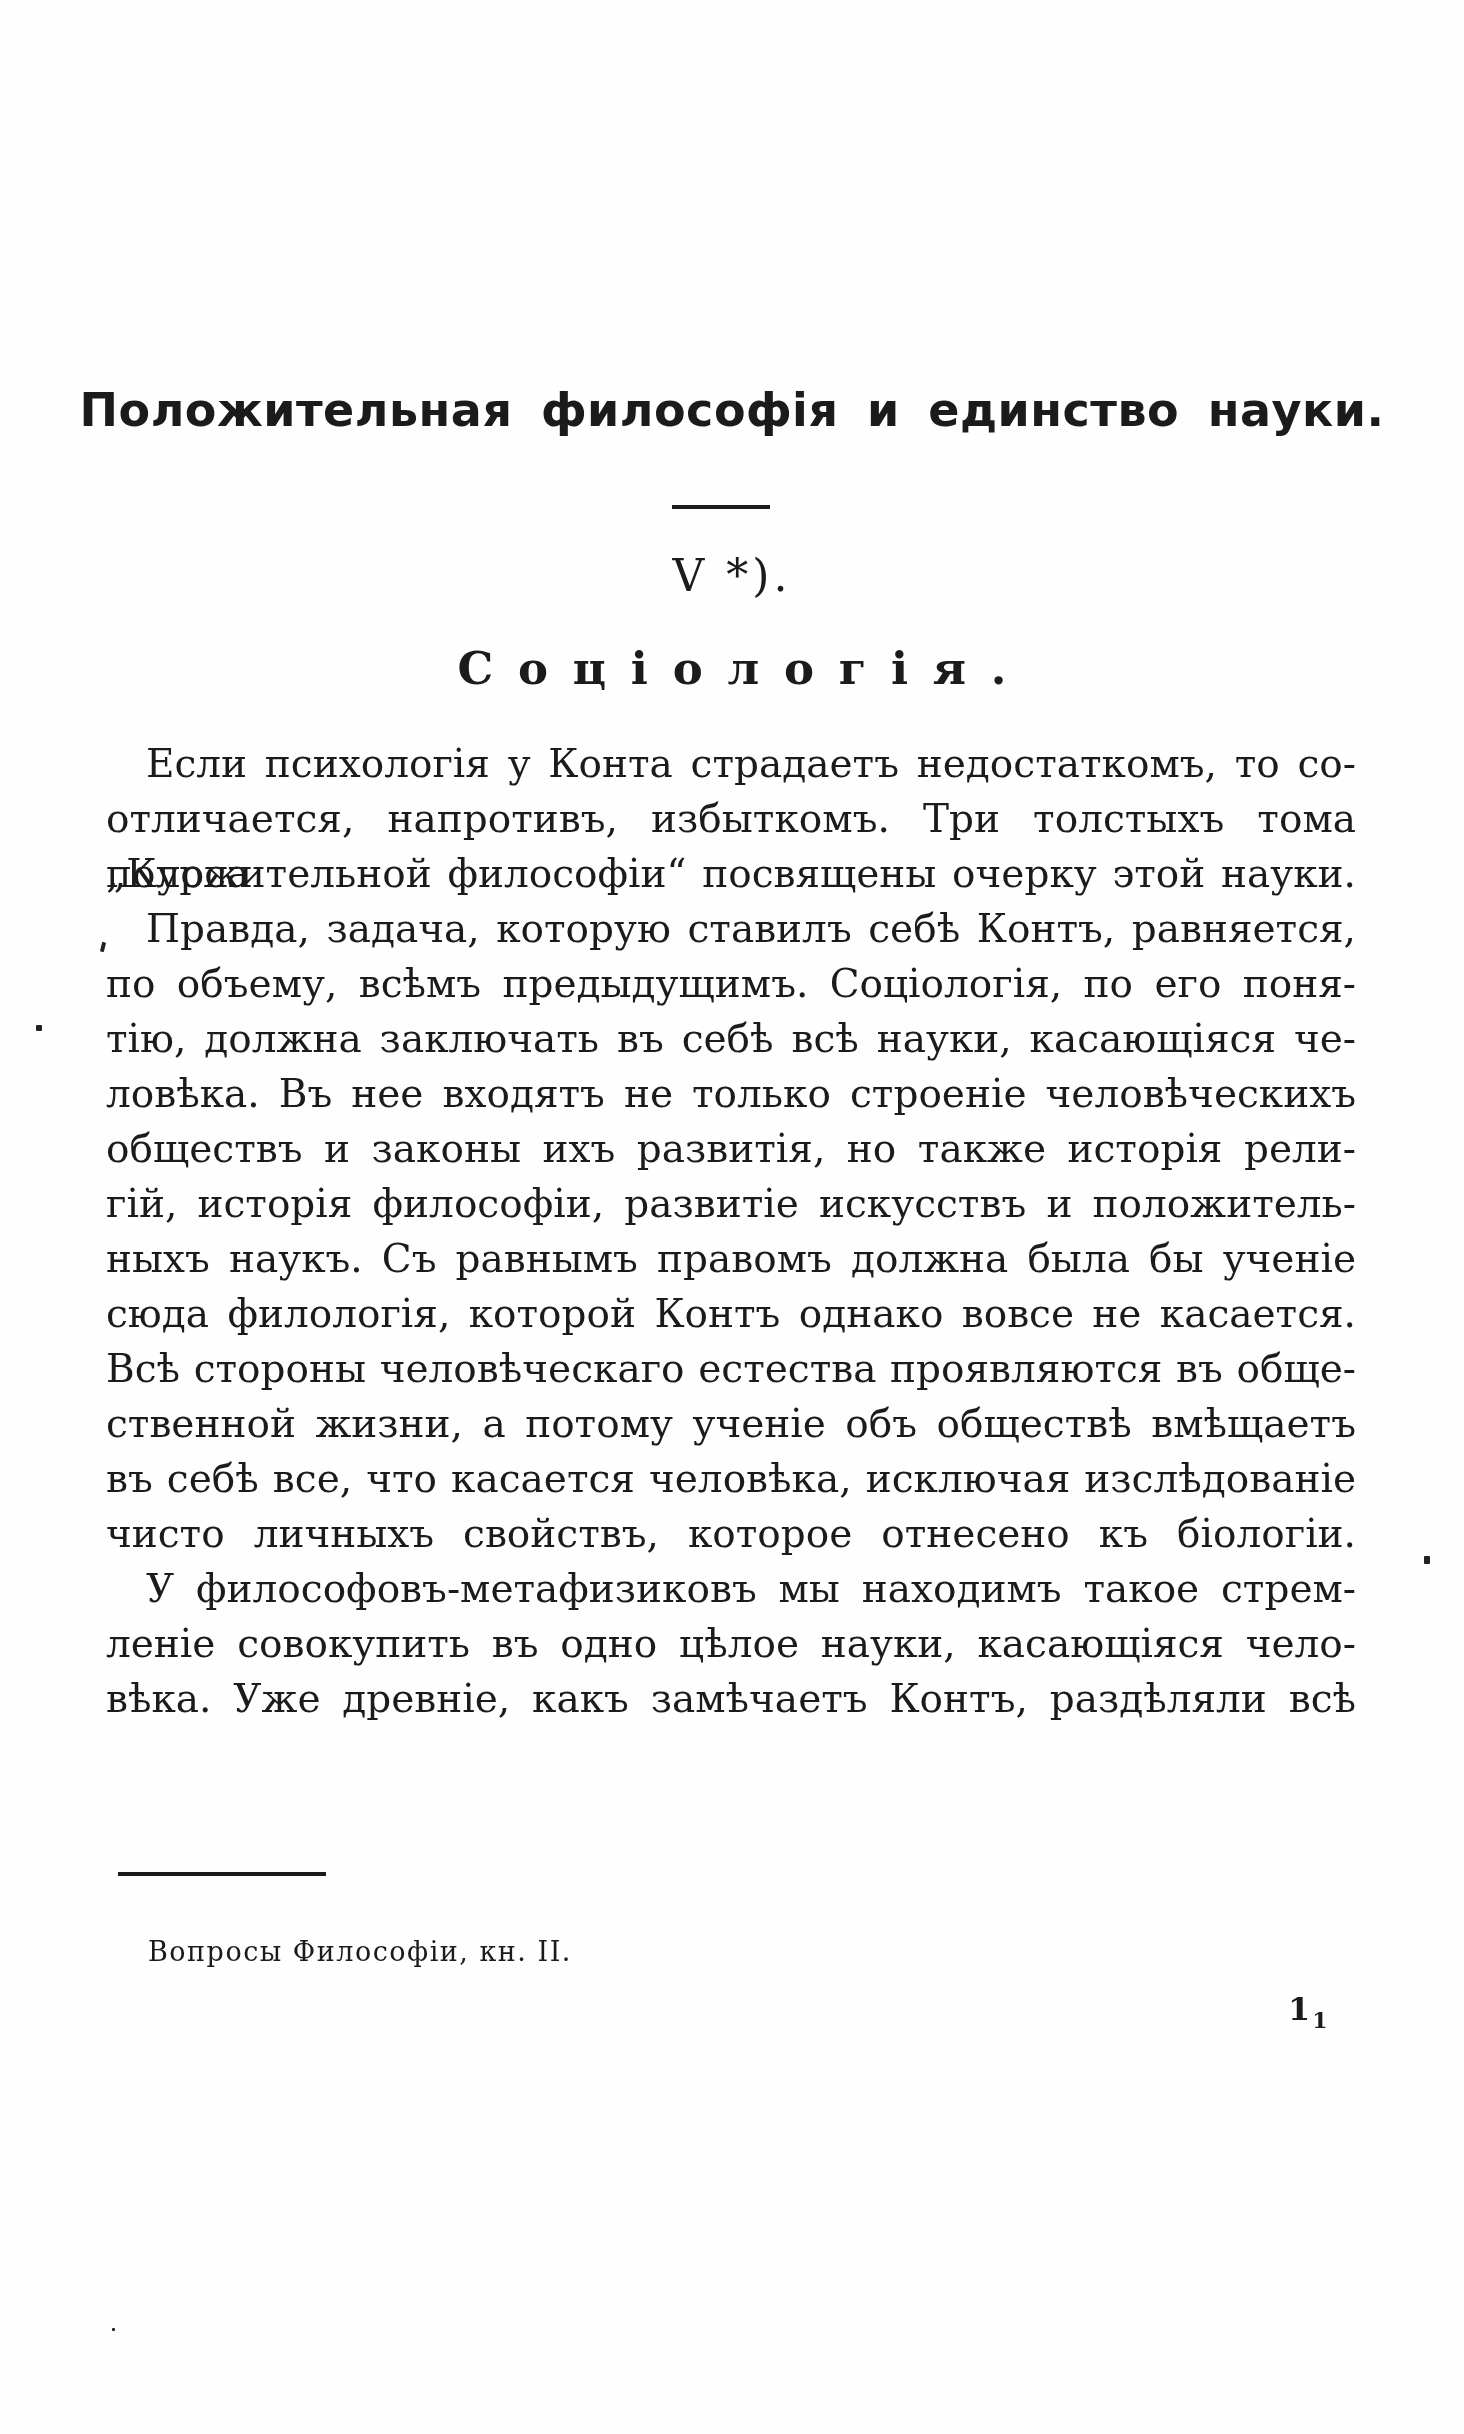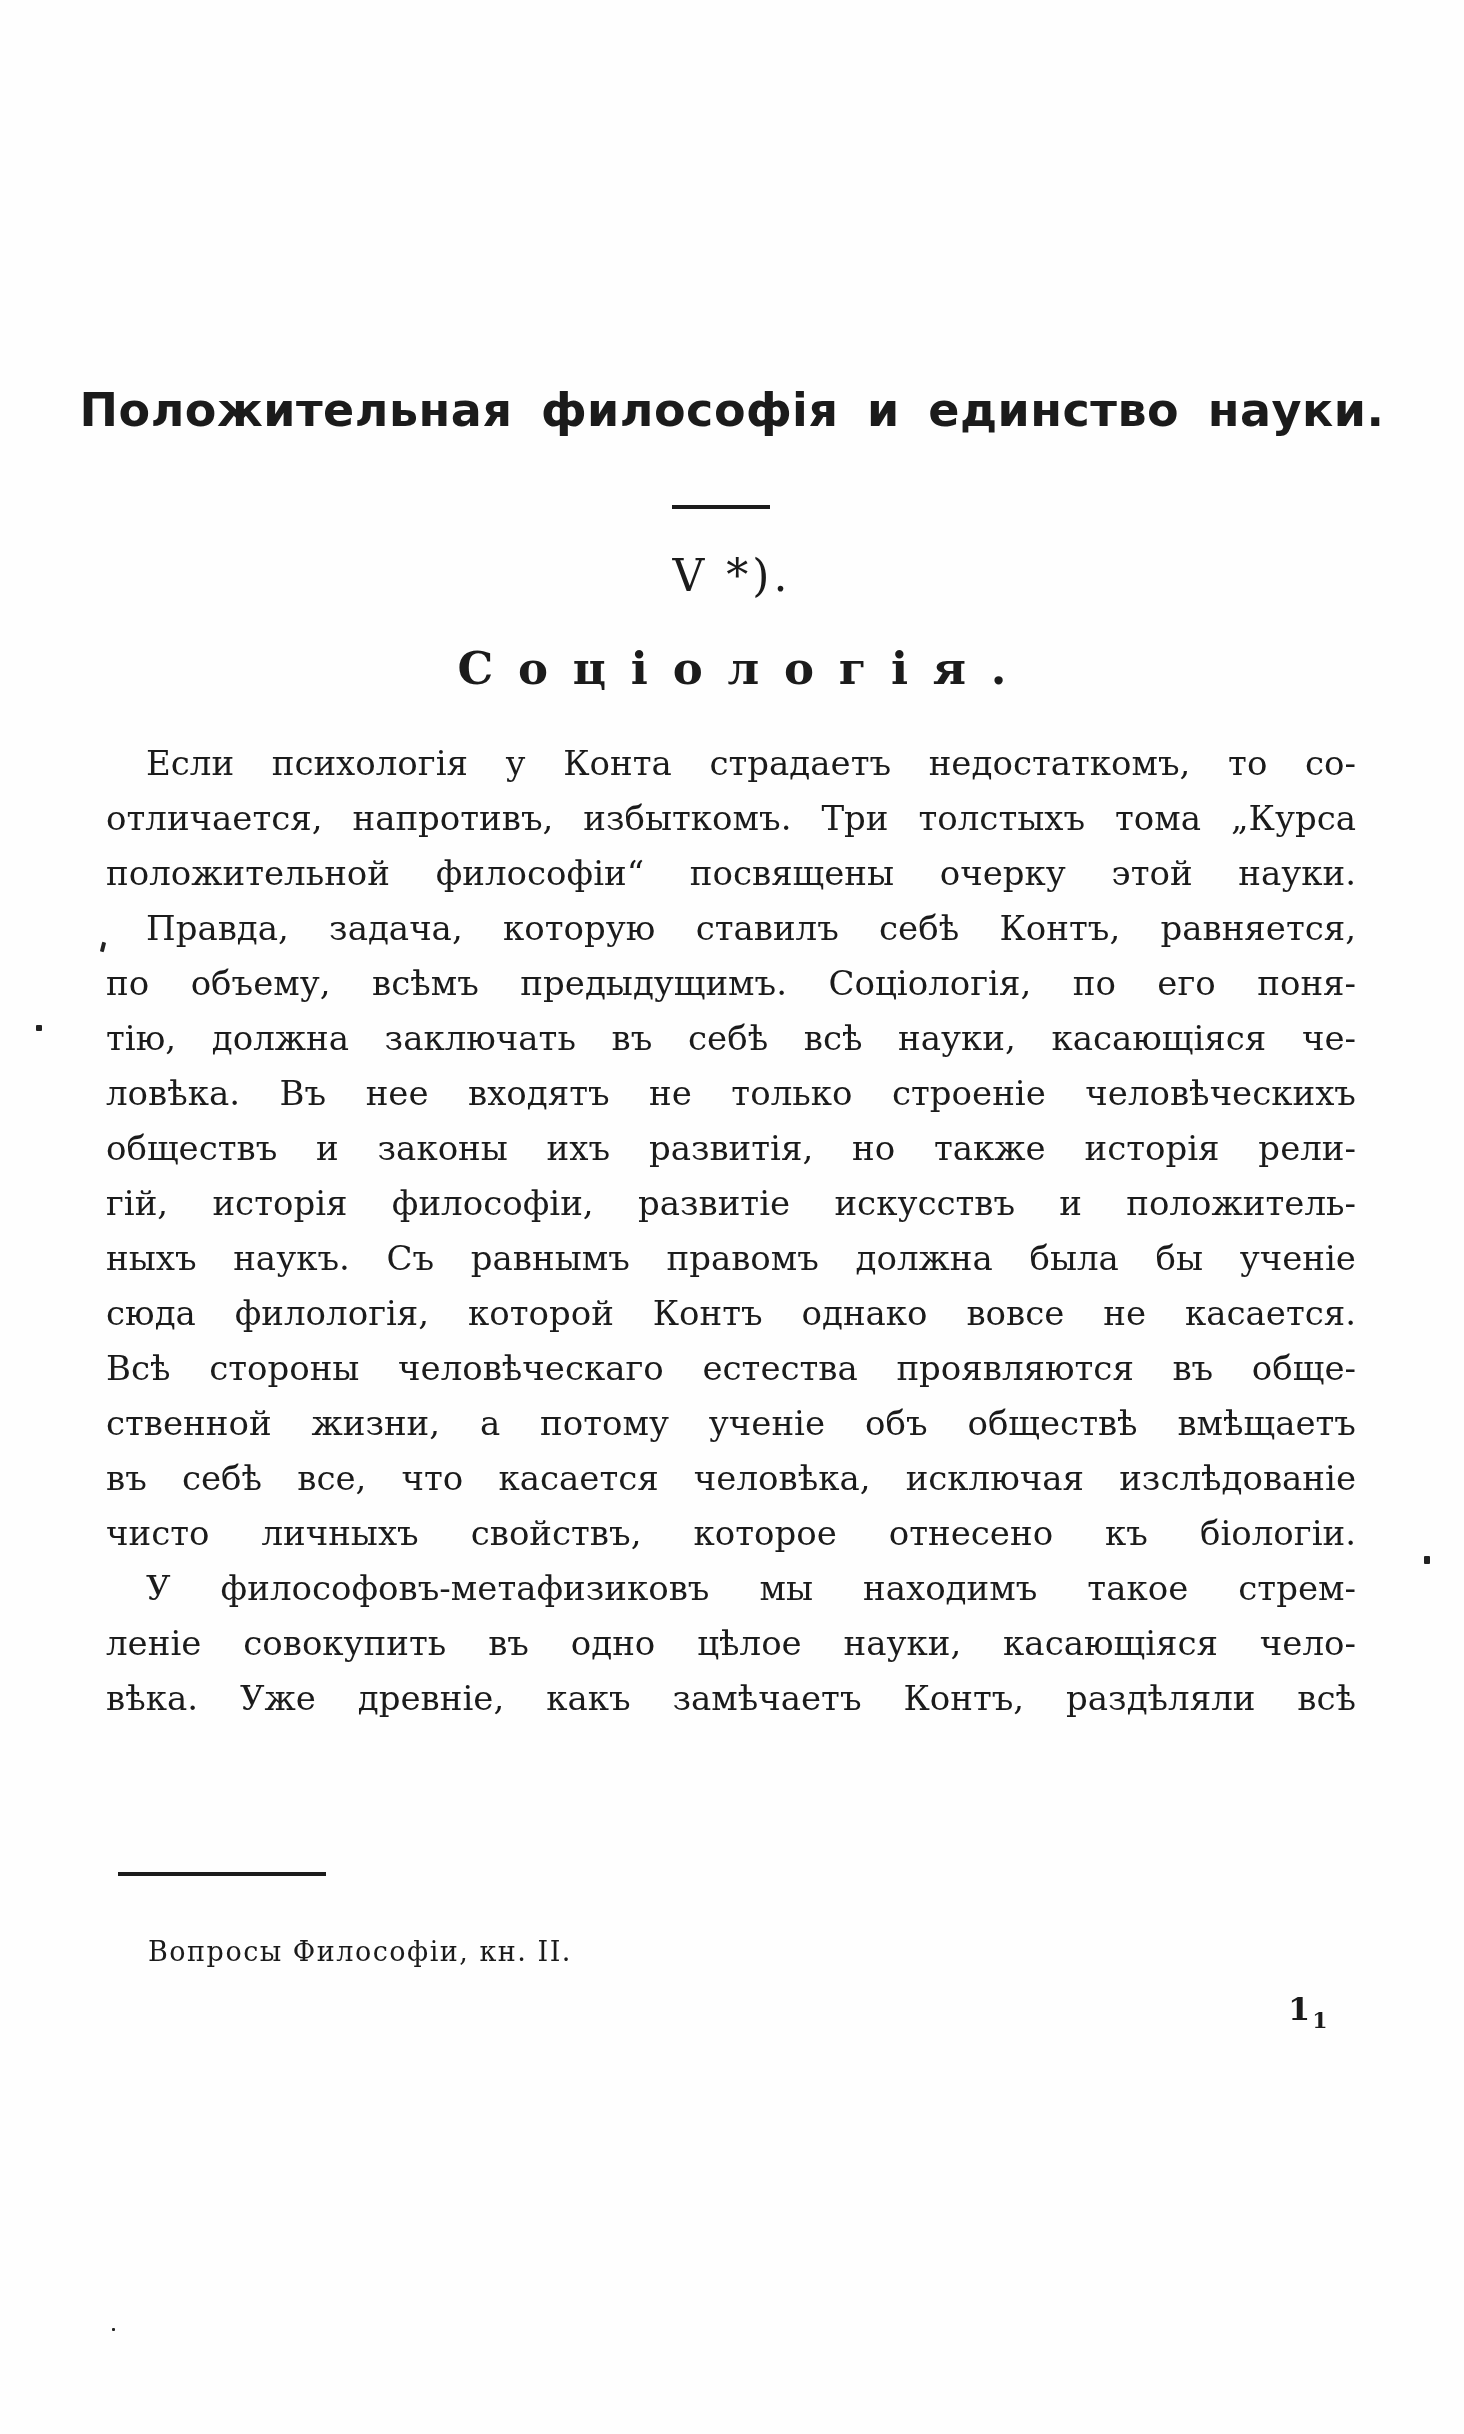--- a/index.html
+++ b/index.html
@@ -53,21 +53,21 @@
     font-size: 45px;
     font-weight: bold;
     letter-spacing: 0.55em;
     text-indent: 0.55em; 
   }
   .body-text {
     position: absolute;
     top: 736px;
     left: 106px;
     width: 1250px;
-    font-size: 34px;
+    font-size: 39px;
   }
   .body-text .line {
     line-height: 55px;
     height: 55px;
     text-align: justify;
     text-align-last: justify;
     white-space: normal;
   }
   .body-text .line.indent { text-indent: 40px; }
   .footnote-rule {

